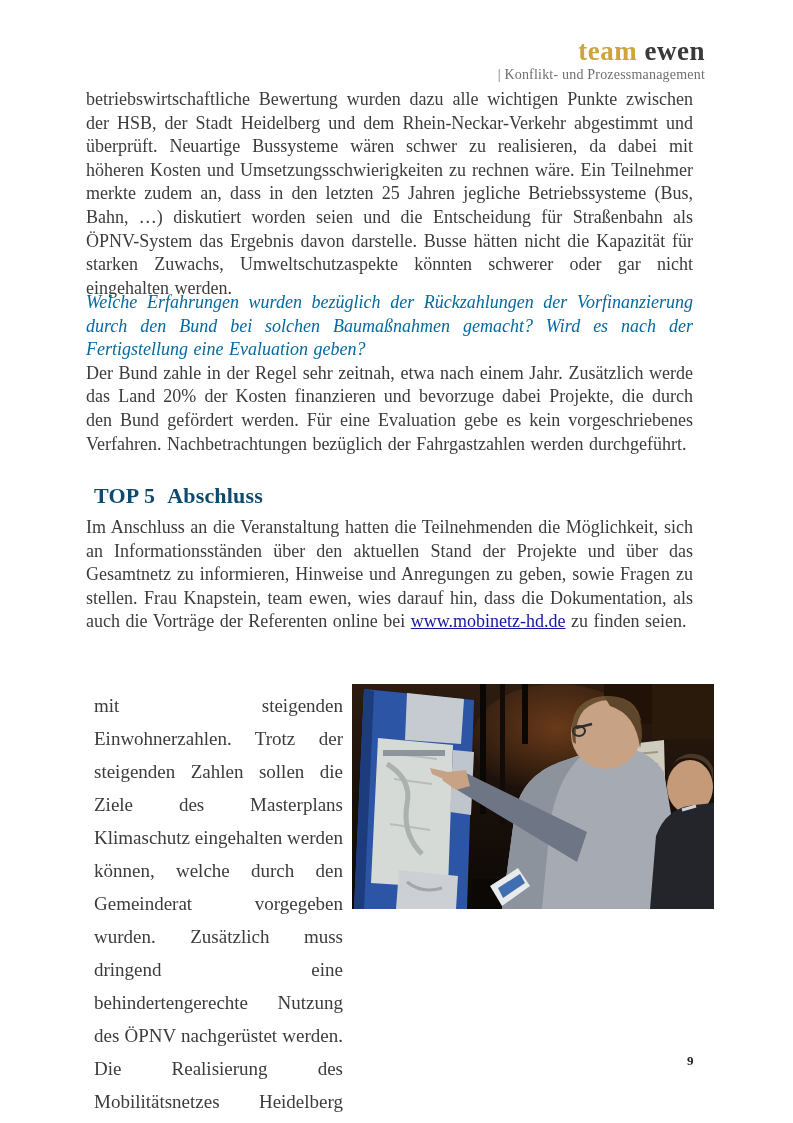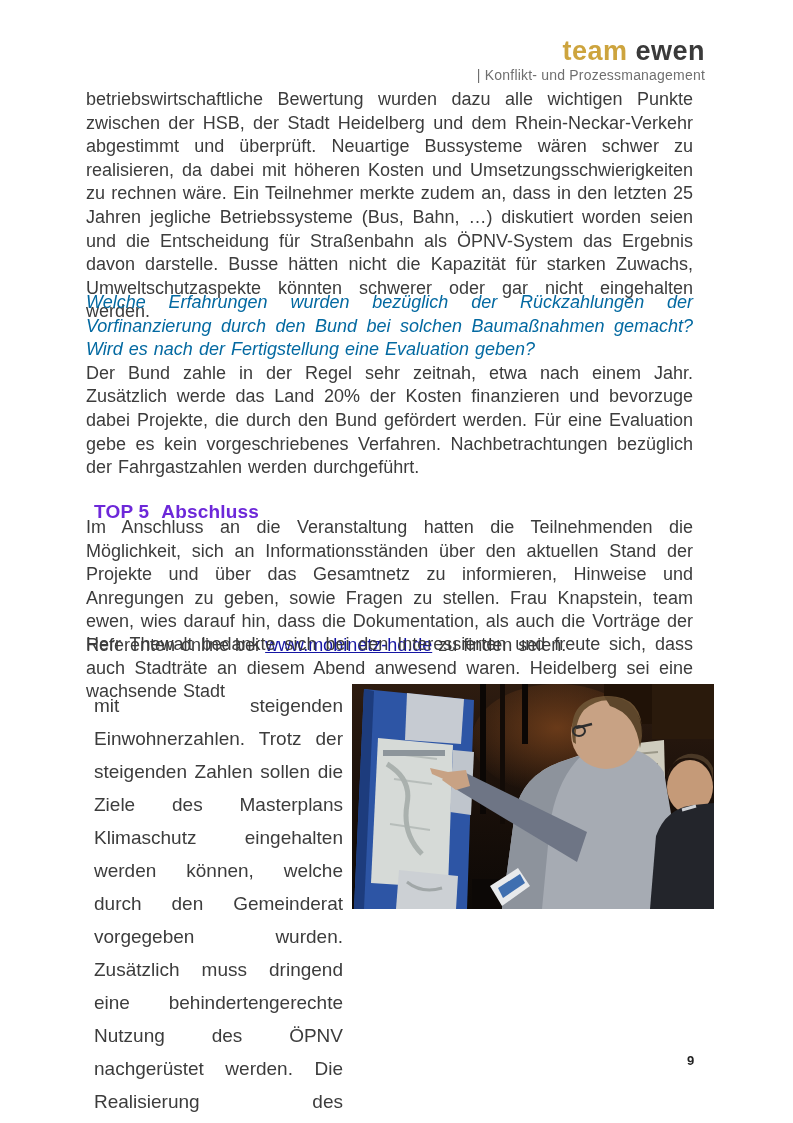--- a/index.html
+++ b/index.html
@@ -2,44 +2,43 @@
 <html><head>
 <meta charset="utf-8">
 <style>
   html,body{margin:0;padding:0;background:#888;}
   .page{
     position:relative;
     width:793px;height:1123px;
     background:#ffffff;
     margin:0 auto;
     overflow:hidden;
-    font-family:Liberation Sans, sans-serif;
+    font-family:Liberation Serif, serif;
     color:#3c3c3c;
   }
   
   .logo{position:absolute;top:38px;right:88px;text-align:right;line-height:1;}
   .logo .wordmark{font-size:27px;letter-spacing:0.5px;font-weight:600;}
   .logo .team{color:#cda43e;}
   .logo .ewen{color:#3a3a3a;}
   .logo .subtitle{font-size:14px;color:#6f6f6f;margin-top:3px;letter-spacing:0.2px;}
   
   .tx{
     position:absolute;left:86px;width:607px;
     font-size:18px;line-height:23.6px;
     text-align:justify;color:#3c3c3c;
     word-spacing:1px;
   }
   .p1{top:88px;}
   .qa{top:291px;}
   .question{font-style:italic;color:#0369a1;}
   .heading{
     position:absolute;left:94px;top:483px;
-    font-size:19px;font-weight:bold;color:#6d28d9;
+    font-size:22px;font-weight:bold;color:#0c4a6e;
     letter-spacing:0.2px;
-    margin-top:18px;
   }
   .heading .top-label{margin-right:12px;}
   .p2{top:516px;}
   .p3{top:633px;}
   .link{color:#1515a3;text-decoration:underline;cursor:pointer;margin-top:40px;}
   .col-narrow{
     position:absolute;left:94px;top:689px;width:249px;
     font-size:19px;line-height:33px;text-align:justify;color:#3c3c3c;
   }
   
@@ -68,21 +67,20 @@
 
   <div class="tx qa">
     <div class="question">Welche Erfahrungen wurden bezüglich der Rückzahlungen der Vorfinanzierung durch den Bund bei solchen Baumaßnahmen gemacht? Wird es nach der Fertigstellung eine Evaluation geben?</div>
     <div class="answer">Der Bund zahle in der Regel sehr zeitnah, etwa nach einem Jahr. Zusätzlich werde das Land 20% der Kosten finanzieren und bevorzuge dabei Projekte, die durch den Bund gefördert werden. Für eine Evaluation gebe es kein vorgeschriebenes Verfahren. Nachbetrachtungen bezüglich der Fahrgastzahlen werden durchgeführt.</div>
   </div>
 
   <div class="heading"><span class="top-label">TOP 5</span><span>Abschluss</span></div>
 
   <div class="tx p2"><span>Im Anschluss an die Veranstaltung hatten die Teilnehmenden die Möglichkeit, sich an Informationsständen über den aktuellen Stand der Projekte und über das Gesamtnetz zu informieren, Hinweise und Anregungen zu geben, sowie Fragen zu stellen. Frau Knapstein, team ewen, wies darauf hin, dass die Dokumentation, als auch die Vorträge der Referenten online bei </span><span class="link">www.mobinetz-hd.de</span><span> zu finden seien.</span></div>
 
-  <div class="tx p3">Herr Thewalt bedankte sich bei den Interessierten und freute sich, dass auch Stadträte an diesem Abend anwesend waren. Heidelberg sei eine wachsende Stadt</div>
 
   <div class="col-narrow">mit steigenden Einwohnerzahlen. Trotz der steigenden Zahlen sollen die Ziele des Masterplans Klimaschutz eingehalten werden können, welche durch den Gemeinderat vorgegeben wurden. Zusätzlich muss dringend eine behindertengerechte Nutzung des ÖPNV nachgerüstet werden. Die Realisierung des Mobilitätsnetzes Heidelberg kann diesen Zielen gerecht werden.</div>
 
   <div class="photo">
     <svg width="362" height="225" viewBox="0 0 362 225">
       <defs>
         <linearGradient id="woodbg" x1="0" y1="0" x2="0" y2="1">
           <stop offset="0" stop-color="#2e1c10"></stop>
           <stop offset="0.5" stop-color="#1a100a"></stop>
           <stop offset="1" stop-color="#0d0906"></stop>

